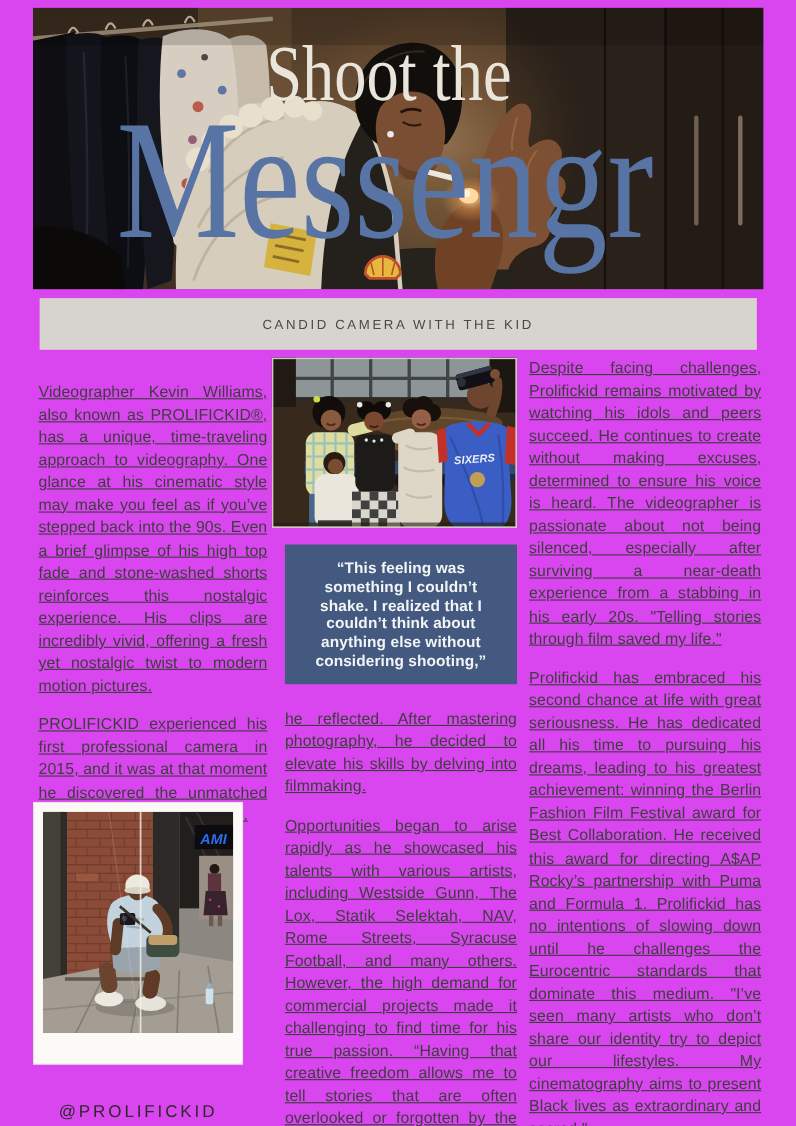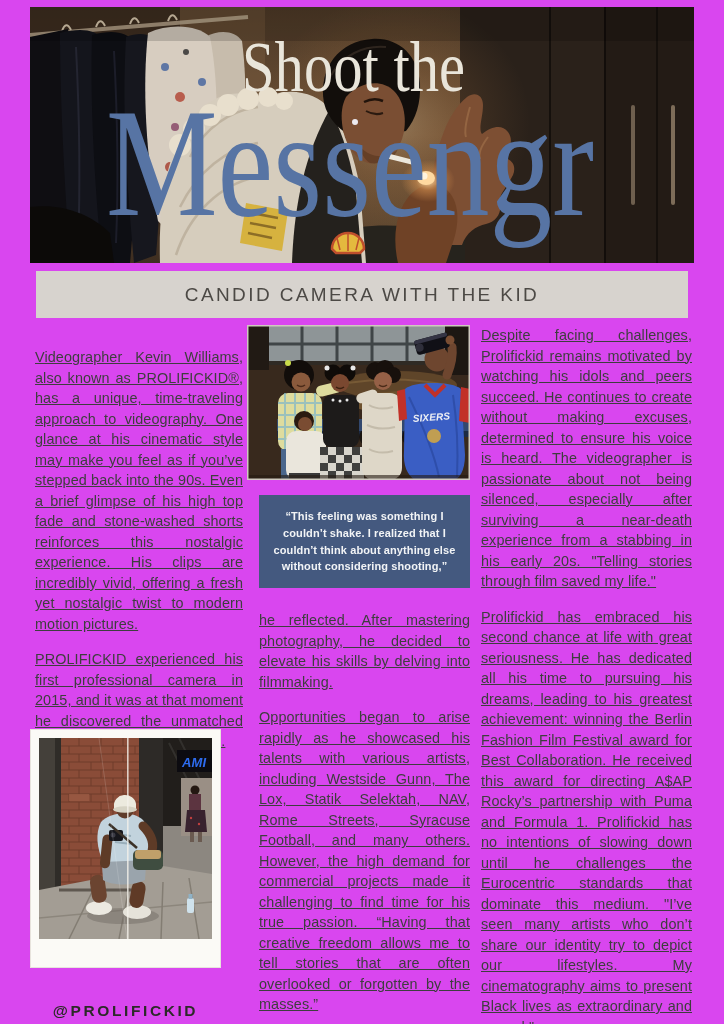--- a/index.html
+++ b/index.html
@@ -4,42 +4,42 @@
 <style>
   html,body{margin:0;padding:0;background:#f5f3f0;}
   .page{position:relative;width:724px;height:1024px;background:#d946ef;overflow:hidden;
         font-family:"Liberation Sans",sans-serif;}
   
   .hero{position:absolute;left:30px;top:7px;width:664px;height:256px;}
   .hero svg{display:block;width:100%;height:100%;}
   
   .banner{position:absolute;left:36px;top:271px;width:652px;height:47px;background:#d7d3ce;
           display:flex;align-items:center;justify-content:center;}
-  .banner span{font-size:19px;letter-spacing:2.4px;color:#4c4945;font-weight:400;text-align:right;}
+  .banner span{font-size:12px;letter-spacing:2.4px;color:#4c4945;font-weight:400;text-align:right;}
   
   .col{position:absolute;top:325px;width:211px;color:#3e3e3e;font-size:14.4px;
        line-height:20.5px;text-align:justify;letter-spacing:0.1px;}
   .col p{margin:0 0 15px 0;text-decoration:underline;}
   #col1{left:35px;top:347px;width:208px;height:677px;}
   #col2{left:259px;}
   #col3{left:481px;}
   
   .kids-photo{width:223px;height:155px;margin:0 0 15px -12px;}
   .kids-photo svg{display:block;width:100%;height:100%;}
   
-  .quote-box{background:#44597f;color:#f2f4f6;font-weight:bold;font-size:11px;
+  .quote-box{background:#44597f;color:#f2f4f6;font-weight:bold;font-size:14px;
              line-height:16.8px;text-align:center;padding:13px 12px;margin:0 0 22px 0;
              letter-spacing:0.1px;}
   
   .street-photo{position:absolute;top:383px;left:-4px;width:189px;height:237px;
                 background:#fbfaf6;box-sizing:border-box;padding:8px 8px 28px 8px;
                 box-shadow:0 0 0 1px #e7e3dc;}
   .street-photo svg{display:block;width:173px;height:201px;}
   .caption{position:absolute;top:654px;left:-4px;width:189px;text-align:center;
-           font-size:15.5px;letter-spacing:2.6px;color:#2c2a28;font-weight:700;}
+           font-size:15.5px;letter-spacing:2.6px;color:#2c2a28;font-weight:400;}
 </style>
 </head>
 <body>
 
 <div class="page">
 
   <div class="hero">
     <svg viewBox="0 0 664 256" preserveAspectRatio="none">
       <defs>
         <linearGradient id="wall" x1="0" y1="0" x2="0" y2="1">

